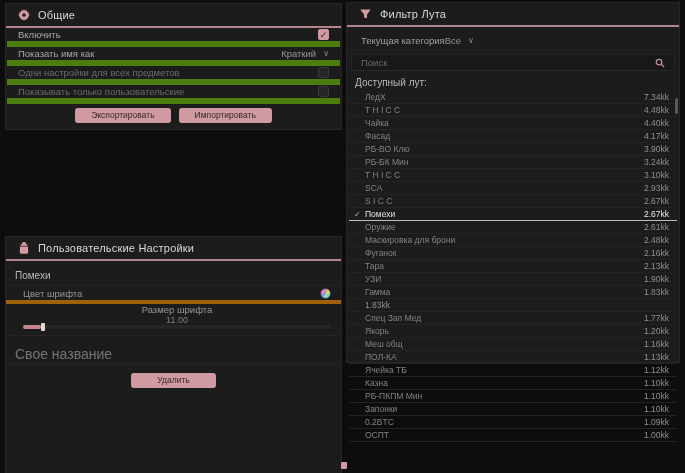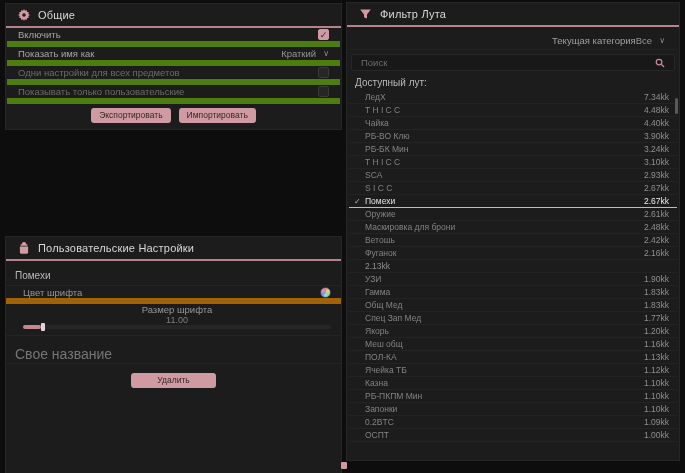--- a/index.html
+++ b/index.html
@@ -11,21 +11,21 @@
     position:relative;
     overflow:hidden;
   }
   .panel {
     position:absolute;
     background:#1c1c1c;
     border:1px solid #262626;
   }
   #panel-general { left:5px;  top:3px;   width:337px; height:127px; }
   #panel-custom  { left:5px;  top:236px; width:337px; height:290px; }
-  #panel-filter  { left:346px; top:2px;  width:334px; height:459px; }
+  #panel-filter  { left:346px; top:2px;  width:334px; height:361px; }
 
   .phead {
     display:flex; align-items:center; gap:8px;
     height:22px; padding:0 12px;
   }
   .phead .ptitle { font-size:11px; color:#d8d8d8; letter-spacing:.2px; }
   .picon { color:#d49aa2; font-size:12px; line-height:1; display:inline-flex; }
   .pline { height:2px; background:#b3848b; }
 
   
@@ -45,29 +45,29 @@
   }
   .cb.on { background:#cf9aa1; border-color:#cf9aa1; }
   .dd { display:inline-flex; align-items:center; gap:7px; color:#959595; font-size:9.5px; }
   .dd .chev { color:#8a8a8a; font-size:8px; }
 
   .btnrow { display:flex; justify-content:center; gap:8px; margin-top:4px; }
   .pbtn {
     background:#cf9aa1; color:#382629;
     border:none; border-radius:3px;
     font-family:inherit; font-size:8.5px;
-    padding:3px 8px; line-height:1.1; cursor:pointer;
+    padding:3px 16px; line-height:1.1; cursor:pointer;
   }
 
   
   .sel-item { font-size:10px; color:#b9b9b9; padding:9px 8px 4px 9px; border-bottom:1px solid #242424; }
   .crow {
     display:flex; align-items:center; justify-content:space-between;
     height:18px; padding:0 10px 0 17px;
-    border-bottom:6px solid #a16207;
+    border-bottom:4px solid #a16207;
     font-size:9.5px; color:#969696;
   }
   .crow.noline { border-bottom:none;flex-direction:column; }
   .cval { color:#7f7f7f; font-size:9px; }
   .colorwheel {
     width:11px; height:11px; border-radius:50%;
     background:conic-gradient(#d88, #dd8, #8d8, #8dd, #88d, #d8d, #d88);
     border:1px solid #444;
   }
   .sliderwrap { padding:3px 10px 6px 17px; border-bottom:1px solid #242424; }
@@ -78,21 +78,21 @@
              border-bottom:1px solid #242424; margin-top:8px; }
   .namerow input {
     background:transparent; border:none; outline:none; width:100%;
     font-family:inherit; font-size:14px; color:#9a9a9a;
   }
   .delwrap { display:flex; justify-content:center; margin-top:9px; }
   .delwrap .pbtn { padding:3px 26px; }
 
   
   .frow {
-    display:flex; align-items:center; justify-content:flex-end;
+    display:flex; align-items:center; justify-content:flex-start;
     height:19px; margin:4px 2px 0 2px; padding:0 12px;
     border-bottom:1px solid #242424; font-size:9.5px;
   }
   .frow .glabel { color:#a0a0a0; }
   .searchwrap {
     display:flex; align-items:center; justify-content:space-between;
     margin:4px 4px 0 4px; padding:0 9px;
     height:17px; background:#181818; border:1px solid #272727; border-radius:2px;
   }
   .searchwrap input {
@@ -246,20 +246,25 @@
         <span class="lname">T H I C C</span>
         <span class="lval">4.48kk</span>
       </div>
       <div class="lrow">
         <span class="lcheck"></span>
         <span class="lname">Чайка</span>
         <span class="lval">4.40kk</span>
       </div>
       <div class="lrow">
         <span class="lcheck"></span>
+        <span class="lname">Фасад</span>
+        <span class="lval">4.17kk</span>
+      </div>
+      <div class="lrow">
+        <span class="lcheck"></span>
         <span class="lname">РБ-ВО Клю</span>
         <span class="lval">3.90kk</span>
       </div>
       <div class="lrow">
         <span class="lcheck"></span>
         <span class="lname">РБ-БК Мин</span>
         <span class="lval">3.24kk</span>
       </div>
       <div class="lrow">
         <span class="lcheck"></span>
@@ -286,45 +291,40 @@
         <span class="lname">Оружие</span>
         <span class="lval">2.61kk</span>
       </div>
       <div class="lrow">
         <span class="lcheck"></span>
         <span class="lname">Маскировка для брони</span>
         <span class="lval">2.48kk</span>
       </div>
       <div class="lrow">
         <span class="lcheck"></span>
-        <span class="lname">Ветошь</span>
-        <span class="lval">2.42kk</span>
-      </div>
-      <div class="lrow">
-        <span class="lcheck"></span>
         <span class="lname">Фуганок</span>
         <span class="lval">2.16kk</span>
       </div>
       <div class="lrow">
         <span class="lcheck"></span>
+        <span class="lname">Тара</span>
         <span class="lval">2.13kk</span>
       </div>
       <div class="lrow">
         <span class="lcheck"></span>
         <span class="lname">УЗИ</span>
         <span class="lval">1.90kk</span>
       </div>
       <div class="lrow">
         <span class="lcheck"></span>
         <span class="lname">Гамма</span>
         <span class="lval">1.83kk</span>
       </div>
       <div class="lrow">
         <span class="lcheck"></span>
-        <span class="lname">Общ Мед</span>
         <span class="lval">1.83kk</span>
       </div>
       <div class="lrow">
         <span class="lcheck"></span>
         <span class="lname">Спец Зап Мед</span>
         <span class="lval">1.77kk</span>
       </div>
       <div class="lrow">
         <span class="lcheck"></span>
         <span class="lname">Якорь</span>

